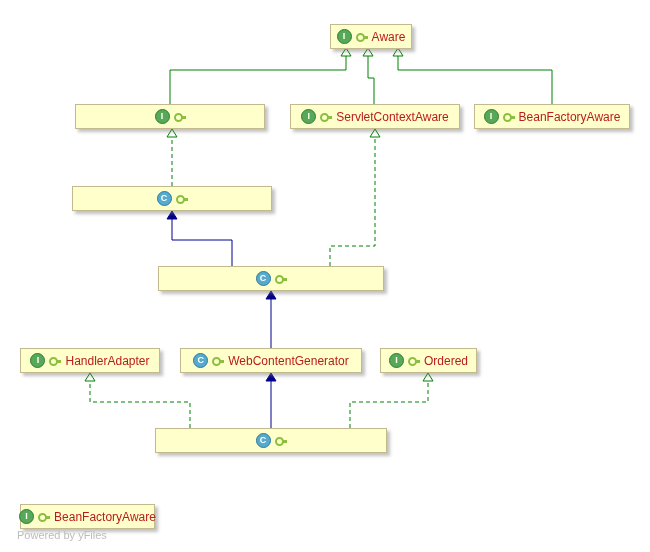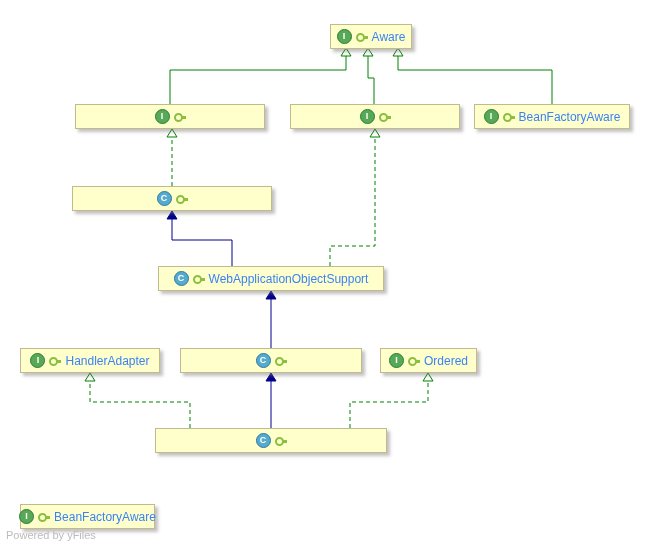--- a/index.html
+++ b/index.html
@@ -44,21 +44,21 @@
   .keyicon { width: 12px; height: 12px; position: relative; flex: 0 0 auto; }
   .keyicon::before {
     content: ''; position: absolute; left: 0; top: 2px;
     width: 5px; height: 5px;
     border: 2px solid #8cbf3f; border-radius: 50%;
   }
   .keyicon::after {
     content: ''; position: absolute; left: 8px; top: 5px;
     width: 4px; height: 3px; background: #8cbf3f;
   }
-  .label { color: #3b82f6; }
+  .label { color: #b91c1c; }
 
   
   #node-aware                          { left: 330px; top: 24px;  width: 82px; }
   #node-application-context-aware      { left: 75px;  top: 104px; width: 190px; }
   #node-servlet-context-aware          { left: 290px; top: 104px; width: 170px; }
   #node-bean-factory-aware             { left: 474px; top: 104px; width: 156px; }
   #node-application-object-support     { left: 72px;  top: 186px; width: 200px; }
   #node-web-application-object-support { left: 158px; top: 266px; width: 226px; }
   #node-handler-adapter                { left: 20px;  top: 348px; width: 140px; }
   #node-web-content-generator          { left: 180px; top: 348px; width: 182px; }
@@ -67,21 +67,21 @@
   #node-initializing-bean              { left: 20px;  top: 504px; width: 135px; }
 
   
   .e-green      { stroke: #008000; fill: none; stroke-width: 1; }
   .e-green-dash { stroke: #008000; fill: none; stroke-width: 1; stroke-dasharray: 4 3; }
   .e-navy       { stroke: #00008b; fill: none; stroke-width: 1; }
   .t-hollow-green { fill: #ffffff; stroke: #008000; stroke-width: 1; }
   .t-navy         { fill: #00008b; stroke: #00008b; stroke-width: 1; }
 
   #watermark {
-    position: absolute; left: 6px; top: 529px; z-index: 2;
+    position: absolute; left: 17px; top: 529px; z-index: 2;
     color: #bcbcbc; font-size: 11px;
   }
 </style>
 </head>
 <body>
 
 <div id="canvas">
 
   <svg id="edges" width="650" height="552">
     <g>
@@ -133,48 +133,49 @@
   </div>
 
   <div class="node" id="node-application-context-aware">
     <span class="badge interface">I</span>
     <span class="keyicon"></span>
   </div>
 
   <div class="node" id="node-servlet-context-aware">
     <span class="badge interface">I</span>
     <span class="keyicon"></span>
+    <span class="label">ServletContextAware</span>
   </div>
 
   <div class="node" id="node-bean-factory-aware">
     <span class="badge interface">I</span>
     <span class="keyicon"></span>
     <span class="label">BeanFactoryAware</span>
   </div>
 
   <div class="node" id="node-application-object-support">
     <span class="badge class">C</span>
     <span class="keyicon"></span>
   </div>
 
   <div class="node" id="node-web-application-object-support">
     <span class="badge class">C</span>
     <span class="keyicon"></span>
-    <span class="label">WebApplicationObjectSupport</span>
   </div>
 
   <div class="node" id="node-handler-adapter">
     <span class="badge interface">I</span>
     <span class="keyicon"></span>
     <span class="label">HandlerAdapter</span>
   </div>
 
   <div class="node" id="node-web-content-generator">
     <span class="badge class">C</span>
     <span class="keyicon"></span>
+    <span class="label">WebContentGenerator</span>
   </div>
 
   <div class="node" id="node-ordered">
     <span class="badge interface">I</span>
     <span class="keyicon"></span>
     <span class="label">Ordered</span>
   </div>
 
   <div class="node" id="node-abstract-handler-method-adapter">
     <span class="badge class">C</span>

